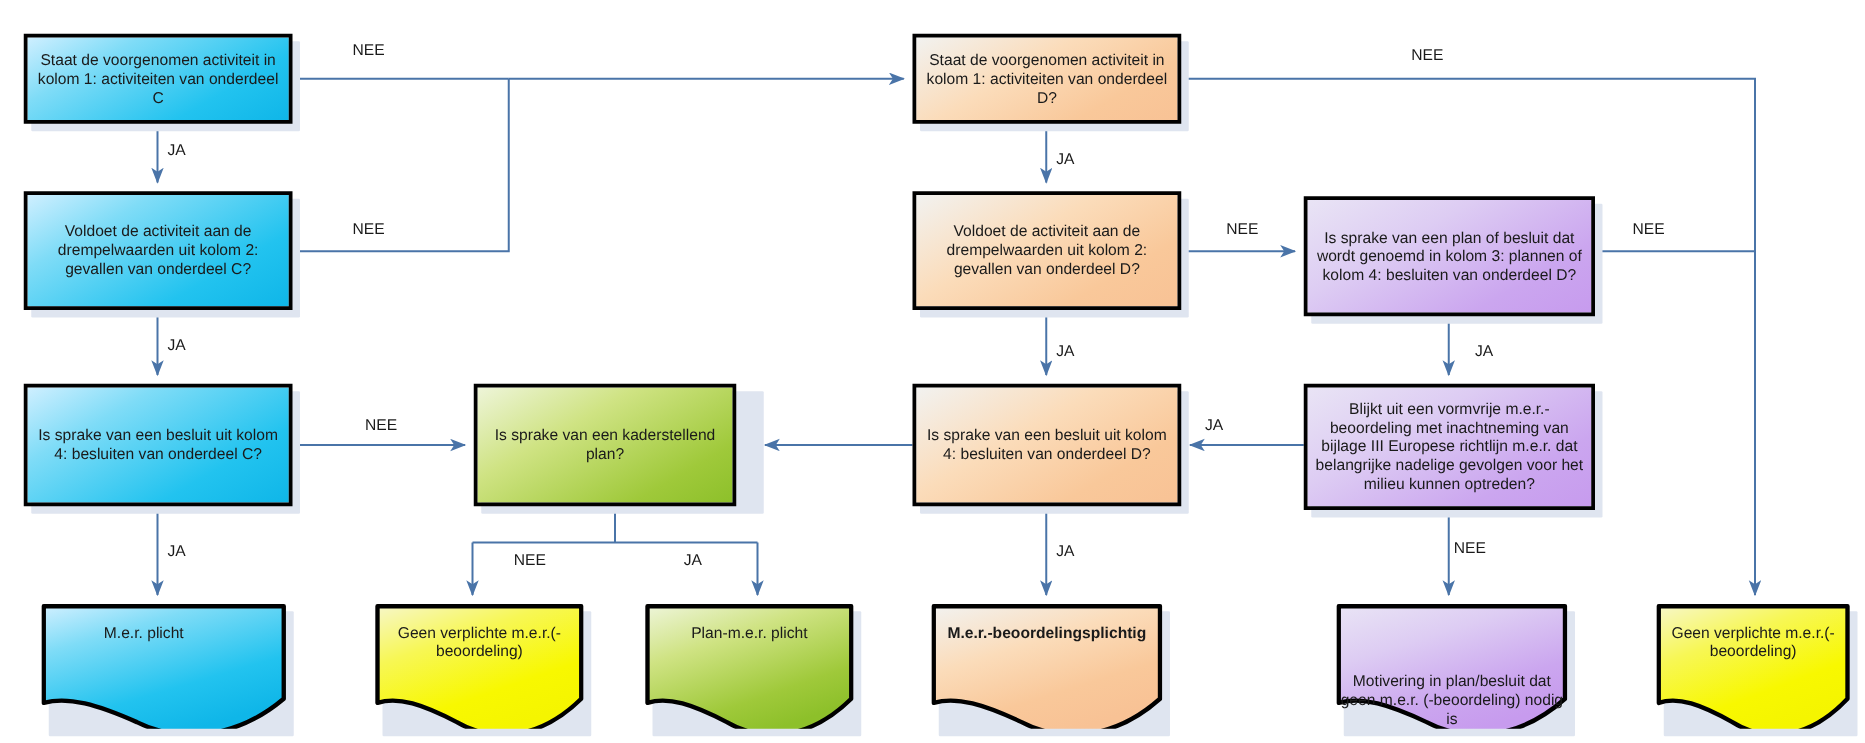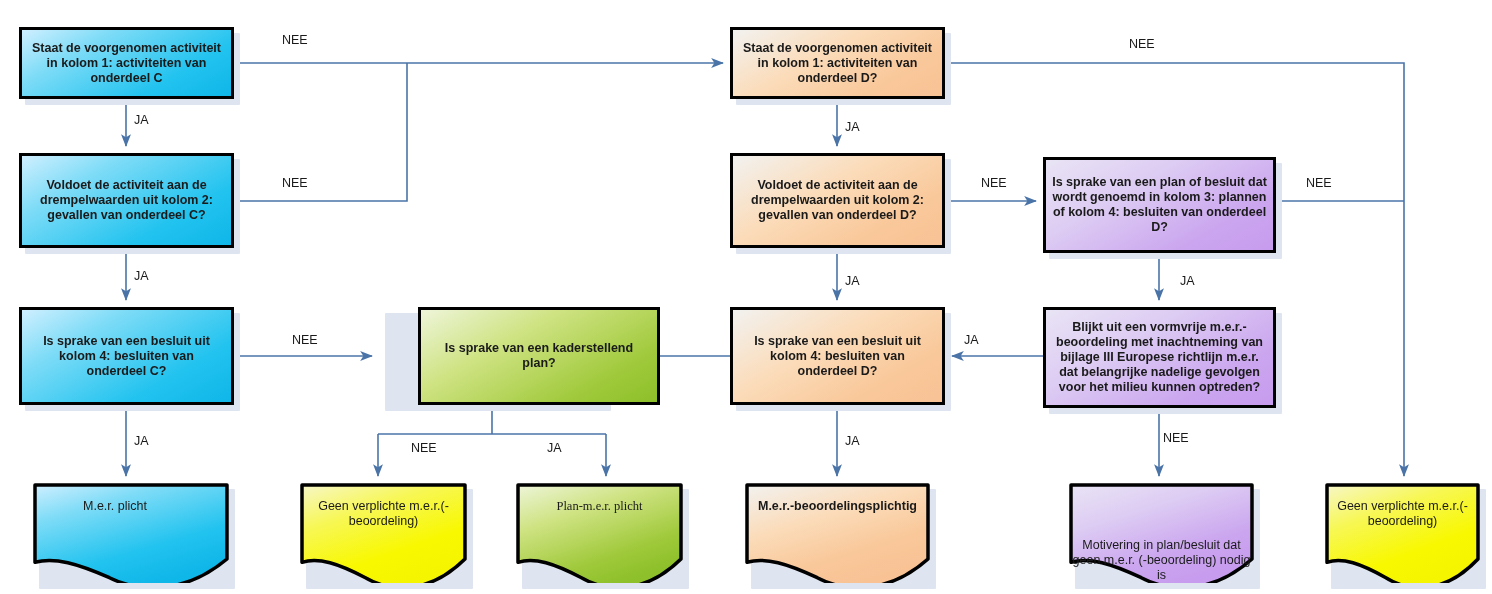--- a/index.html
+++ b/index.html
@@ -1,21 +1,21 @@
 <!DOCTYPE html>
 <html><head>
 <meta charset="utf-8">
 <style>
   html,body{margin:0;padding:0;background:#ffffff;}
   body{font-family:"Liberation Sans",sans-serif;}
   #stage{position:relative;width:1492px;height:594px;overflow:hidden;background:#fff;}
   #edges{position:absolute;left:0;top:0;width:1492px;height:594px;}
   .node{position:absolute;box-sizing:border-box;border:3px solid #000;
         display:flex;align-items:center;justify-content:center;text-align:center;
-        color:#1a1a1a;font-size:12.5px;line-height:15px;padding:15px 6px;font-weight:bold;}
+        color:#1a1a1a;font-size:12.5px;line-height:15px;padding:15px 6px;}
   .node span{display:block;}
   .shadow{position:absolute;background:#dfe5f0;border-radius:1px;}
   .doc{position:absolute;}
   .doc .lbl{position:absolute;left:0;top:0;width:100%;display:flex;
         align-items:flex-start;justify-content:center;text-align:center;
         color:#1a1a1a;font-size:12.5px;line-height:15px;padding-top:16px;
         box-sizing:border-box;pointer-events:none;}
   .elabel{position:absolute;font-size:12.5px;color:#1a1a1a;white-space:nowrap;}
   .blue{background:linear-gradient(150deg,#cfefff 0%,#7fdcf7 28%,#22c3ef 72%,#0fb6e8 100%);}
   .orange{background:linear-gradient(150deg,#f2f2f0 0%,#fbdcba 40%,#f9c89a 75%,#f8c295 100%);}
@@ -102,21 +102,21 @@
       </div>
       <div class="shadow" style="left: 1049px; top: 163px; width: 233px; height: 96px;"></div>
       <div class="node purple" style="left: 1043px; top: 157px; width: 233px; height: 96px;">
         <span>Is sprake van een plan of besluit dat wordt genoemd in kolom 3: plannen of kolom 4: besluiten van onderdeel D?</span>
       </div>
       <div class="shadow" style="left: 1049px; top: 313px; width: 233px; height: 101px;"></div>
       <div class="node purple" style="left: 1043px; top: 307px; width: 233px; height: 101px;">
         <span>Blijkt uit een vormvrije m.e.r.-beoordeling met inachtneming van bijlage III Europese richtlijn m.e.r. dat belangrijke nadelige gevolgen voor het milieu kunnen optreden?</span>
       </div>
       <div class="shadow" style="left: 385px; top: 313px; width: 226px; height: 98px;"></div>
-      <div class="node green" style="left: 379px; top: 307px; width: 242px; height: 98px; margin-left: 39px;">
+      <div class="node green" style="left: 379px; top: 307px; width: 210px; height: 98px;">
         <span>Is sprake van een kaderstellend plan?</span>
       </div>
       <div class="shadow" style="left: 39px; top: 489px; width: 196px; height: 100px;"></div>
       <div class="doc" style="left: 33px; top: 483px; width: 164px; height: 100px;">
         <svg width="196" height="100" viewBox="0 0 196 100" style="position: absolute; left: 0px; top: 0px;">
           <defs>
             <linearGradient id="g_out1" x1="0" y1="0" x2="0.55" y2="1">
               <stop offset="0%" stop-color="#cfefff"></stop>
               <stop offset="28.000000000000004%" stop-color="#7fdcf7"></stop>
               <stop offset="72%" stop-color="#22c3ef"></stop>
@@ -140,21 +140,21 @@
               <stop offset="100%" stop-color="#f5f500"></stop>
             </linearGradient>
           </defs>
           <path d="M2,2 L165,2 L165,76 C131.6,109 93.85000000000001,111.2 65.46000000000001,94.7 C38.74,80.84 18.7,73.8 2,79.3 Z" fill="url(#g_out2)" stroke="#000" stroke-width="3.5" stroke-linejoin="round"></path>
         </svg>
         <div class="lbl" style="height: 100px;">
           <span>Geen verplichte m.e.r.(-beoordeling)</span>
         </div>
       </div>
       <div class="shadow" style="left: 522px; top: 489px; width: 167px; height: 100px;"></div>
-      <div class="doc" style="left: 516px; top: 483px; width: 167px; height: 100px; font-family: Liberation Serif, serif;">
+      <div class="doc" style="left: 516px; top: 483px; width: 167px; height: 100px;">
         <svg width="167" height="100" viewBox="0 0 167 100" style="position: absolute; left: 0px; top: 0px;">
           <defs>
             <linearGradient id="g_out3" x1="0" y1="0" x2="0.55" y2="1">
               <stop offset="0%" stop-color="#eef5d9"></stop>
               <stop offset="35%" stop-color="#cfe383"></stop>
               <stop offset="78%" stop-color="#9fc93a"></stop>
               <stop offset="100%" stop-color="#8dc02a"></stop>
             </linearGradient>
           </defs>
           <path d="M2,2 L165,2 L165,76 C131.6,109 93.85000000000001,111.2 65.46000000000001,94.7 C38.74,80.84 18.7,73.8 2,79.3 Z" fill="url(#g_out3)" stroke="#000" stroke-width="3.5" stroke-linejoin="round"></path>

